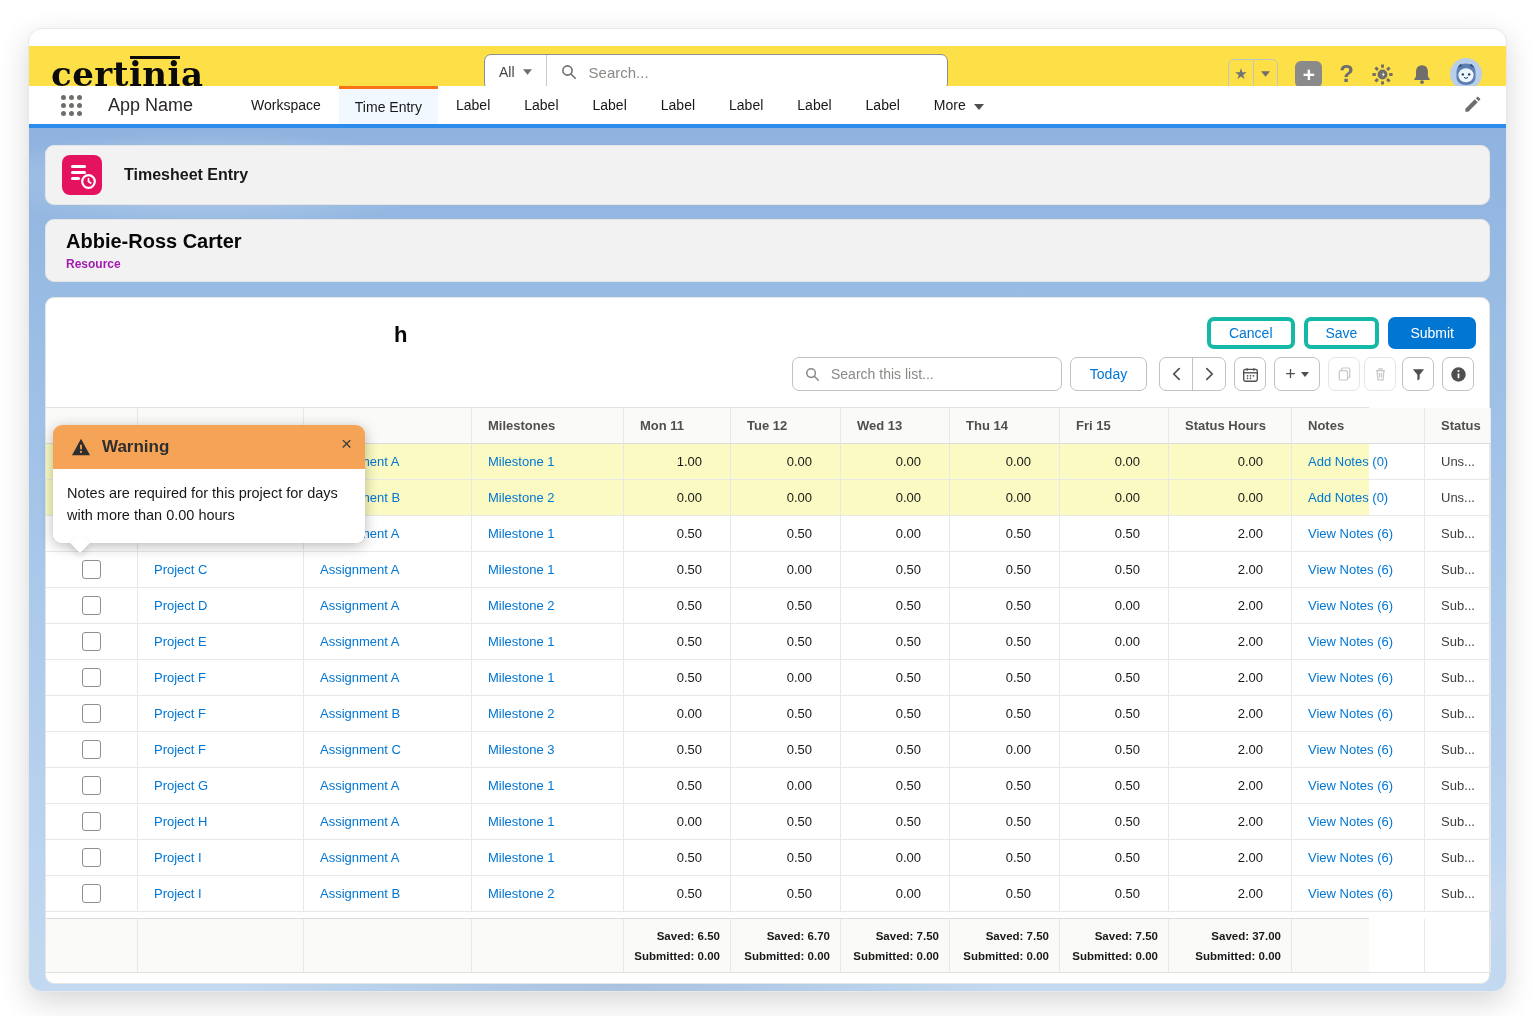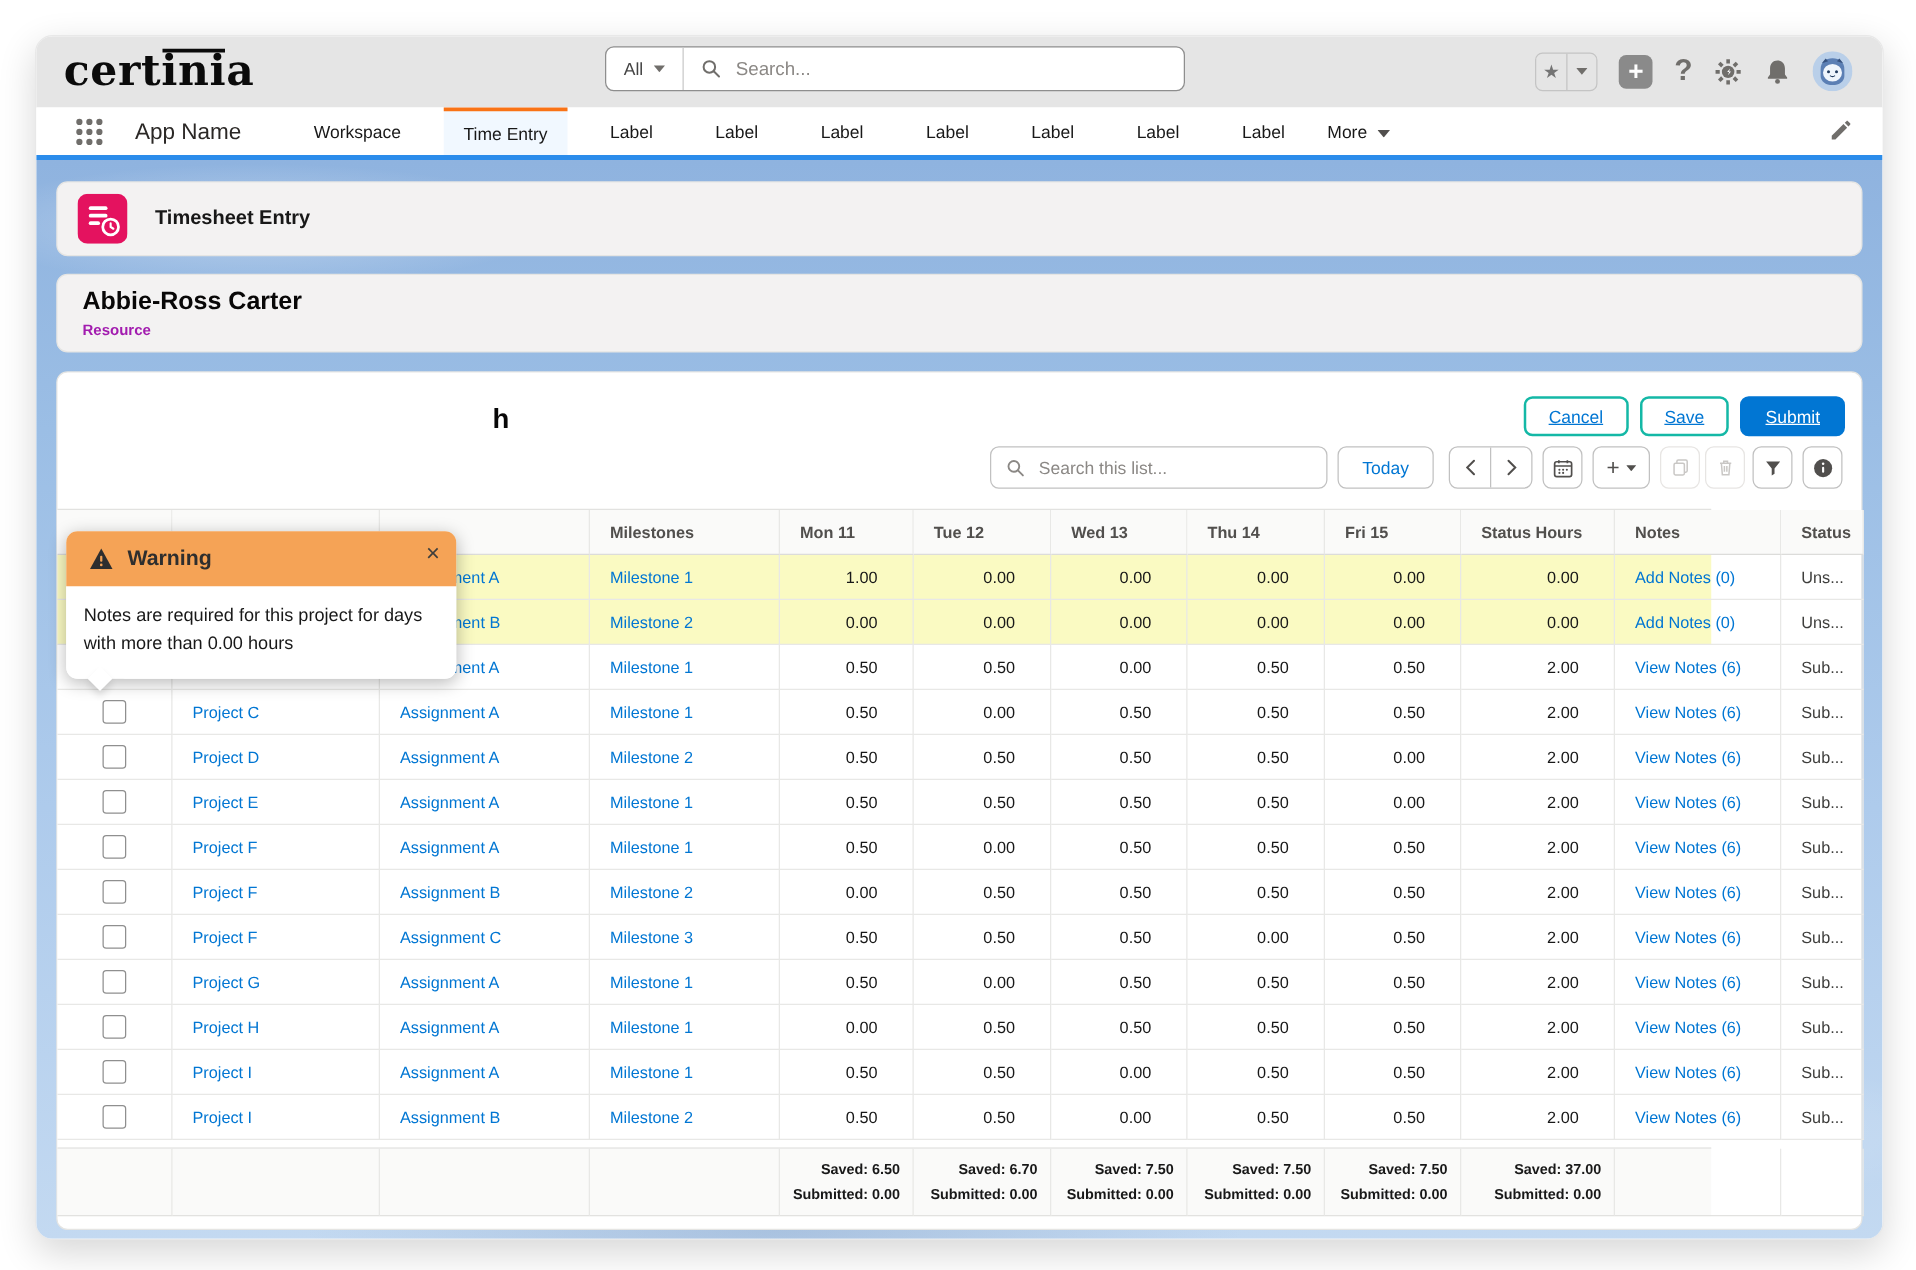--- a/index.html
+++ b/index.html
@@ -1,20 +1,20 @@
 <!DOCTYPE html>
 <html><head>
 <meta charset="utf-8">
 <style>
   html,body{margin:0;padding:0;background:#fff;}
   .stage{position:relative;width:1533px;height:1016px;background:#fff;font-family:"Liberation Sans",sans-serif;overflow:hidden;}
   .window{position:absolute;left:28px;top:28px;width:1477px;height:962px;background:#fff;border:1px solid #E8E8E8;border-radius:14px;box-shadow:0 10px 30px rgba(0,0,0,.16);overflow:hidden;}
 
   
-  .ghead{position:absolute;left:0;top:0;width:100%;height:57px;background:#e5e5e5;}
+  .ghead{position:absolute;left:0;top:17px;width:100%;height:57px;background:#fde047;}
   .logo{position:absolute;left:22px;top:8px;font-family:"DejaVu Serif",serif;font-weight:700;font-size:34px;color:#0b0b0b;letter-spacing:.5px;}
   .logo .bar{position:relative;}
   .logo .bar::after{content:"";position:absolute;left:1px;right:1px;top:2px;height:3px;background:#0b0b0b;}
   .gsearch{position:absolute;left:455px;top:8px;width:464px;height:36px;border:1px solid #8E8E8E;border-radius:7px;background:#fff;display:flex;align-items:center;box-sizing:border-box;}
   .gsearch .scope{display:flex;align-items:center;gap:8px;padding:0 14px;height:100%;border-right:1px solid #C9C9C9;color:#444;font-size:14px;cursor:pointer;}
   .gsearch .q{display:flex;align-items:center;gap:10px;padding:0 14px;flex:1;}
   .gsearch input{border:none;outline:none;font-size:15px;color:#514F4D;flex:1;font-family:"Liberation Sans",sans-serif;background:transparent;}
   .gsearch input::placeholder{color:#8B8885;}
   .gicons{position:absolute;right:24px;top:12px;display:flex;align-items:center;gap:17px;}
   .starpill{width:48px;height:29px;border:1px solid #C4C4C4;border-radius:6px;display:flex;align-items:stretch;cursor:pointer;}
@@ -22,21 +22,21 @@
   .starpill .seg:first-child{border-right:1px solid #C4C4C4;color:#747474;font-size:15px;}
   .plussq{width:27px;height:27px;border-radius:6px;background:#8A8A8A;color:#fff;display:flex;align-items:center;justify-content:center;font-size:21px;font-weight:700;cursor:pointer;line-height:1;}
   .qmark{color:#706E6B;font-size:24px;font-weight:700;cursor:pointer;}
   .iconbtn{cursor:pointer;display:flex;align-items:center;}
 
   
   .nav{position:absolute;left:0;top:57px;width:100%;height:38px;background:#fff;display:flex;align-items:stretch;}
   .waffle{display:grid;grid-template-columns:repeat(3,5px);gap:3px;align-self:center;margin-left:32px;cursor:pointer;}
   .waffle i{width:5px;height:5px;border-radius:50%;background:#706E6B;}
   .appname{align-self:center;font-size:18px;color:#2B2826;margin-left:26px;margin-right:58px;}
-  .tabs{display:flex;align-items:stretch;gap:16px;}
+  .tabs{display:flex;align-items:stretch;}
   .tab{display:flex;align-items:center;font-size:14px;color:#181818;margin-right:34px;cursor:pointer;box-sizing:border-box;}
   .tab.active{background:#F1F8FF;border-top:3px solid #f97316;padding:0 16px;margin-right:18px;margin-left:-16px;}
   .tab .caret{margin-left:8px;}
   .pencil{position:absolute;right:24px;top:9px;cursor:pointer;}
   .brandline{position:absolute;left:0;top:95px;width:100%;height:4px;background:#2B8CEB;}
 
   
   .content{position:absolute;left:0;top:99px;width:100%;height:863px;
     background:
       radial-gradient(ellipse 340px 70px at 12% 6%, rgba(255,255,255,.35), transparent 70%),
@@ -47,21 +47,21 @@
   .card1{top:17px;height:60px;display:flex;align-items:center;padding-left:16px;gap:22px;}
   .card1 .title{font-size:16px;font-weight:700;color:#181818;}
   .card2{top:91px;height:63px;padding:10px 0 0 20px;}
   .card2 .name{font-size:20px;font-weight:700;color:#080707;}
   .card2 .sub{font-size:12px;font-weight:700;color:#a21caf;margin-top:4px;}
   .card3{top:169px;height:687px;background:#fff;}
 
   .heading-partial{position:absolute;left:348px;top:24px;font-size:22px;font-weight:700;color:#080707;z-index:1;}
 
   .actions{position:absolute;right:13px;top:19px;display:flex;gap:9px;}
-  .btn{height:32px;border-radius:7px;border:2px solid #14b8a6;background:#fff;color:#0176D3;font-size:14px;padding:0 18px;cursor:pointer;font-family:"Liberation Sans",sans-serif;display:flex;align-items:center;text-decoration:underline;}
+  .btn{height:32px;border-radius:7px;border:4px solid #14b8a6;background:#fff;color:#0176D3;font-size:14px;padding:0 18px;cursor:pointer;font-family:"Liberation Sans",sans-serif;display:flex;align-items:center;}
   .btn.primary{background:#0176D3;border-color:#0176D3;color:#fff;}
 
   .toolbar{position:absolute;left:0;top:59px;width:100%;height:35px;padding-left:40px;}
   .lsearch{position:absolute;left:746px;top:0;width:270px;height:34px;border:1px solid #C1C1C1;border-radius:7px;display:flex;align-items:center;gap:9px;padding:0 12px;box-sizing:border-box;background:#fff;}
   .lsearch input{border:none;outline:none;flex:1;font-size:14px;color:#514F4D;font-family:"Liberation Sans",sans-serif;background:transparent;}
   .lsearch input::placeholder{color:#8B8885;}
   .tbtn{position:absolute;top:0;height:34px;border:1px solid #C1C1C1;border-radius:7px;background:#fff;display:flex;align-items:center;justify-content:center;cursor:pointer;box-sizing:border-box;}
   .today{left:1024px;width:77px;color:#0176D3;font-size:14px;}
   .chevgrp{left:1113px;width:67px;padding:0;}
   .chevgrp .half{flex:1;height:100%;display:flex;align-items:center;justify-content:center;cursor:pointer;}

